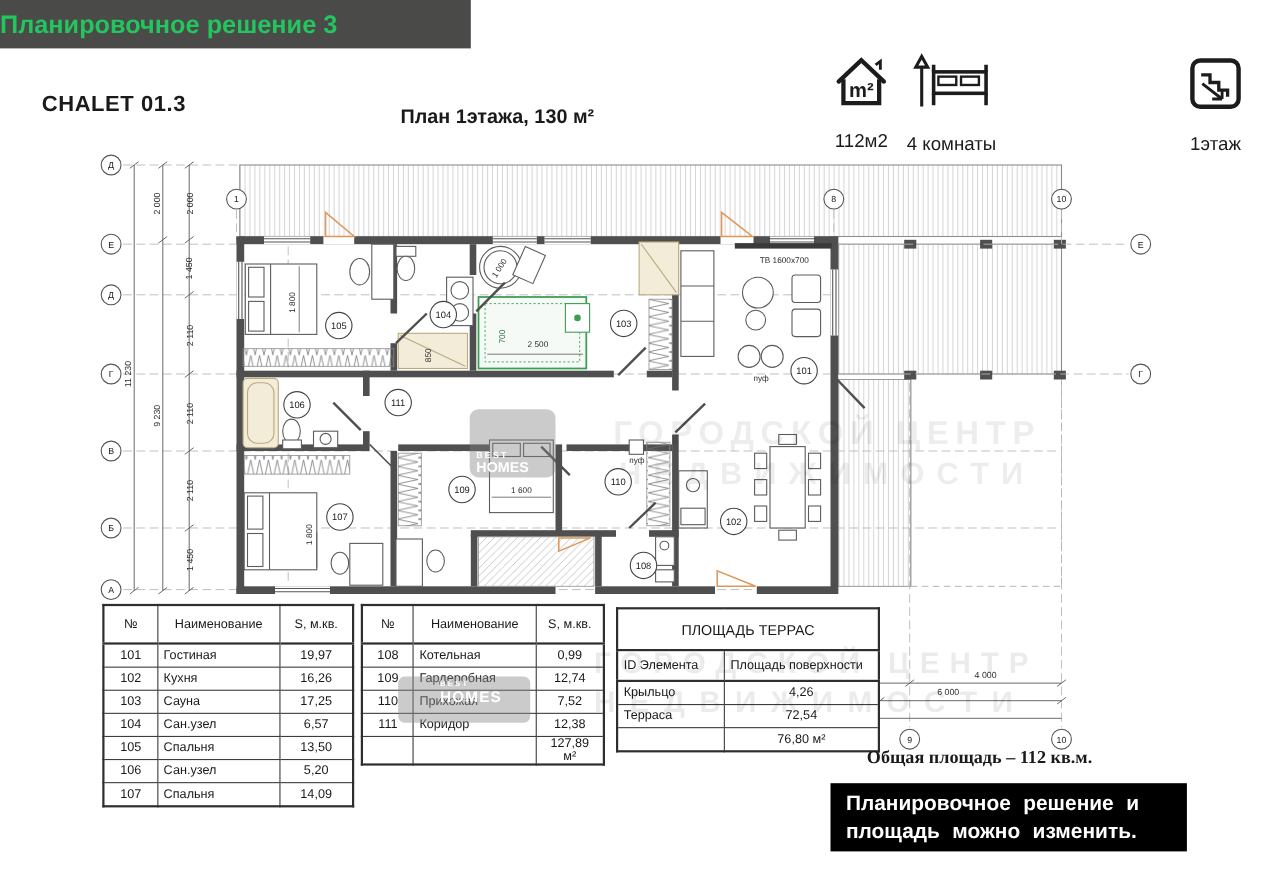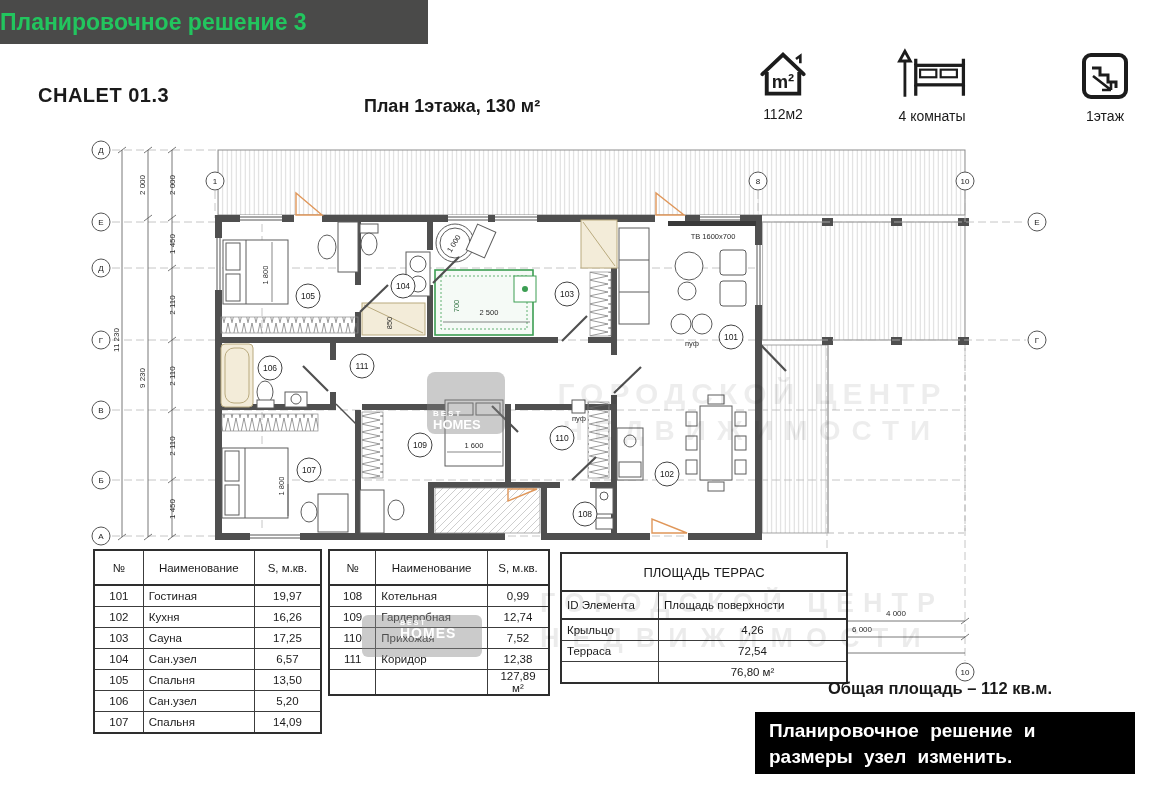--- a/index.html
+++ b/index.html
@@ -3,32 +3,32 @@
 <meta charset="utf-8">
 <style>
   html,body{margin:0;padding:0;background:#fff;}
   .page{position:relative;width:1170px;height:810px;background:#fff;overflow:hidden;
         font-family:"Liberation Sans",sans-serif;color:#1a1a1a;}
   .banner{position:absolute;left:0;top:0;width:428px;height:44px;background:#4a4a49;
           color:#22c55e;font-size:23px;font-weight:bold;line-height:44px;box-sizing:border-box;}
   .model{position:absolute;left:38px;top:84px;font-size:20px;font-weight:bold;letter-spacing:.5px;text-align:center;}
   .plan-title{position:absolute;left:364px;top:84px;font-size:18px;font-weight:bold;margin-top:12px;}
   .feature{position:absolute;text-align:center;}
-  .feature .lbl{font-size:14px;margin-top:4px;}
+  .feature .lbl{font-size:17px;margin-top:16px;}
   .tbl{position:absolute;border-collapse:collapse;background:#fff;font-size:11.5px;}
   .tbl td{border:1px solid #3c3c3c;padding:0 5px;height:20px;}
   .tbl{border:2px solid #2e2e2e;}
   .tbl .hd td{height:33px;text-align:center;border-bottom:2px solid #2e2e2e;}
   .tbl .num{text-align:center;width:44px;}
   .tbl .val{text-align:center;margin-top:28px;}
   .t3 .title td{height:36px;text-align:center;font-size:13px;border-bottom:2px solid #2e2e2e;}
   .t3 .hd2 td{height:26px;text-align:left;border-bottom:2px solid #2e2e2e;}
-  .total-area{position:absolute;left:828px;top:679px;font-size:16.5px;font-weight:bold;
-              font-family:Liberation Sans, sans-serif;}
-  .note{position:absolute;left:755px;top:712px;width:380px;height:62px;background:#000;color:#fff;
+  .total-area{position:absolute;left:788px;top:679px;font-size:16.5px;font-weight:bold;
+              font-family:Liberation Serif, serif;}
+  .note{position:absolute;left:755px;top:712px;width:324px;height:62px;background:#000;color:#fff;
         font-size:19px;font-weight:bold;line-height:1.38;padding:6px 14px;box-sizing:border-box;word-spacing:6px;}
   .wm-overlay{position:absolute;left:540px;top:586px;width:520px;pointer-events:none;
               font-weight:bold;color:rgba(0,0,0,0.08);font-size:27px;letter-spacing:9px;line-height:1.3;}
   .wm-plate2{position:absolute;left:362px;top:615px;width:120px;height:42px;pointer-events:none;
              background:rgba(140,140,140,0.45);border-radius:6px;color:#fff;font-weight:bold;
              padding:4px 0 0 38px;box-sizing:border-box;line-height:1;}
   .wm-plate2 .b{font-size:7px;letter-spacing:2px;}
   .wm-plate2 .h{font-size:14px;letter-spacing:1px;}
   svg text{font-family:"Liberation Sans",sans-serif;}
 </style>
@@ -43,21 +43,21 @@
 
   <div class="feature" style="left:748px;top:46px;width:70px;">
     <svg width="52" height="52" viewBox="0 0 48 48">
       <path d="M5,26 L24,8 L43,26" fill="none" stroke="#1c1c1c" stroke-width="3.6" stroke-linecap="round"></path>
       <path d="M36,12 L40,9 L40,16" fill="none" stroke="#1c1c1c" stroke-width="2.4"></path>
       <path d="M9,24 V44 H39 V24" fill="none" stroke="#1c1c1c" stroke-width="3.6"></path>
       <text x="24" y="39" text-anchor="middle" font-size="17" font-weight="bold" fill="#1c1c1c">m²</text>
     </svg>
     <div class="lbl">112м2</div>
   </div>
-  <div class="feature" style="left:877px;top:48px;width:110px;">
+  <div class="feature" style="left:810px;top:48px;width:110px;">
     <svg width="86" height="52" viewBox="0 0 66 48">
       <path d="M8,45 V12 M3,12 H13 L8,3 Z" fill="none" stroke="#1c1c1c" stroke-width="2.6"></path>
       <rect x="18" y="16" width="44" height="18" fill="none" stroke="#1c1c1c" stroke-width="3"></rect>
       <rect x="22" y="20" width="15" height="7" fill="none" stroke="#1c1c1c" stroke-width="2"></rect>
       <rect x="41" y="20" width="15" height="7" fill="none" stroke="#1c1c1c" stroke-width="2"></rect>
       <path d="M18,34 V44 M62,34 V44 M18,16 V10 M62,16 V10" stroke="#1c1c1c" stroke-width="3"></path>
     </svg>
     <div class="lbl">4 комнаты</div>
   </div>
   <div class="feature" style="left:1072px;top:52px;width:66px;">
@@ -534,21 +534,21 @@
           <td class="val">12,38</td>
         </tr>
     <tr>
           <td class="num"></td>
           <td></td>
           <td class="val">127,89 м²</td>
         </tr>
   </tbody>
     </table>
 
-  <table class="tbl t3" style="left:560px;top:552px;width:288px;">
+  <table class="tbl t3" style="left:560px;top:552px;width:240px;">
     <tbody>
         <tr class="title">
           <td colspan="2">ПЛОЩАДЬ ТЕРРАС</td>
         </tr>
     <tr class="hd2">
       <td style="width:86px">ID Элемента</td>
       <td>Площадь поверхности</td>
     </tr>
     <tr>
           <td>Крыльцо</td>
@@ -571,16 +571,16 @@
   </div>
   <div class="wm-plate2">
     <div class="b">BEST</div>
     <div class="h">HOMES</div>
   </div>
 
   <div class="total-area">Общая площадь – 112 кв.м.</div>
 
   <div class="note">
     <div>Планировочное решение и</div>
-    <div>размеры узел изменить.</div>
+    <div>площадь можно изменить.</div>
   </div>
 
 </div>
 
 </body></html>

